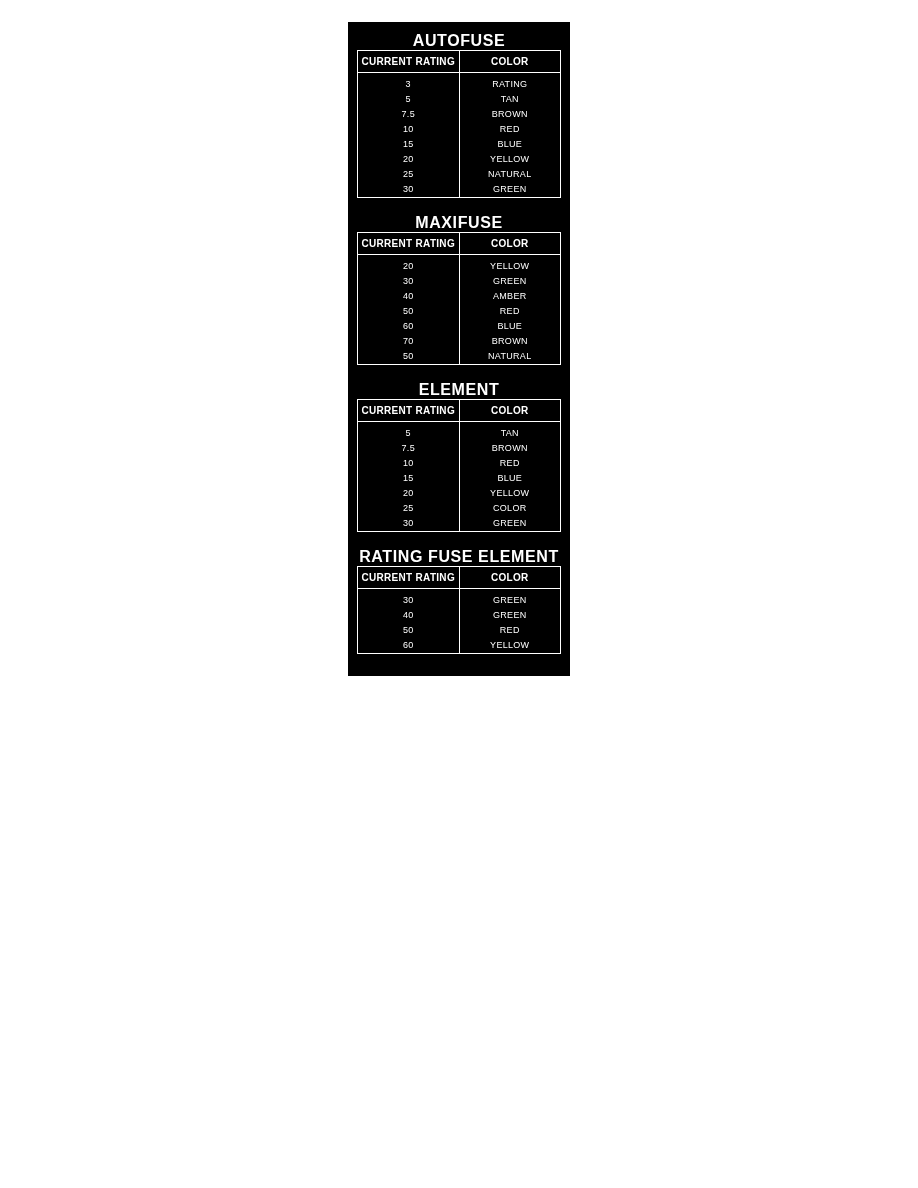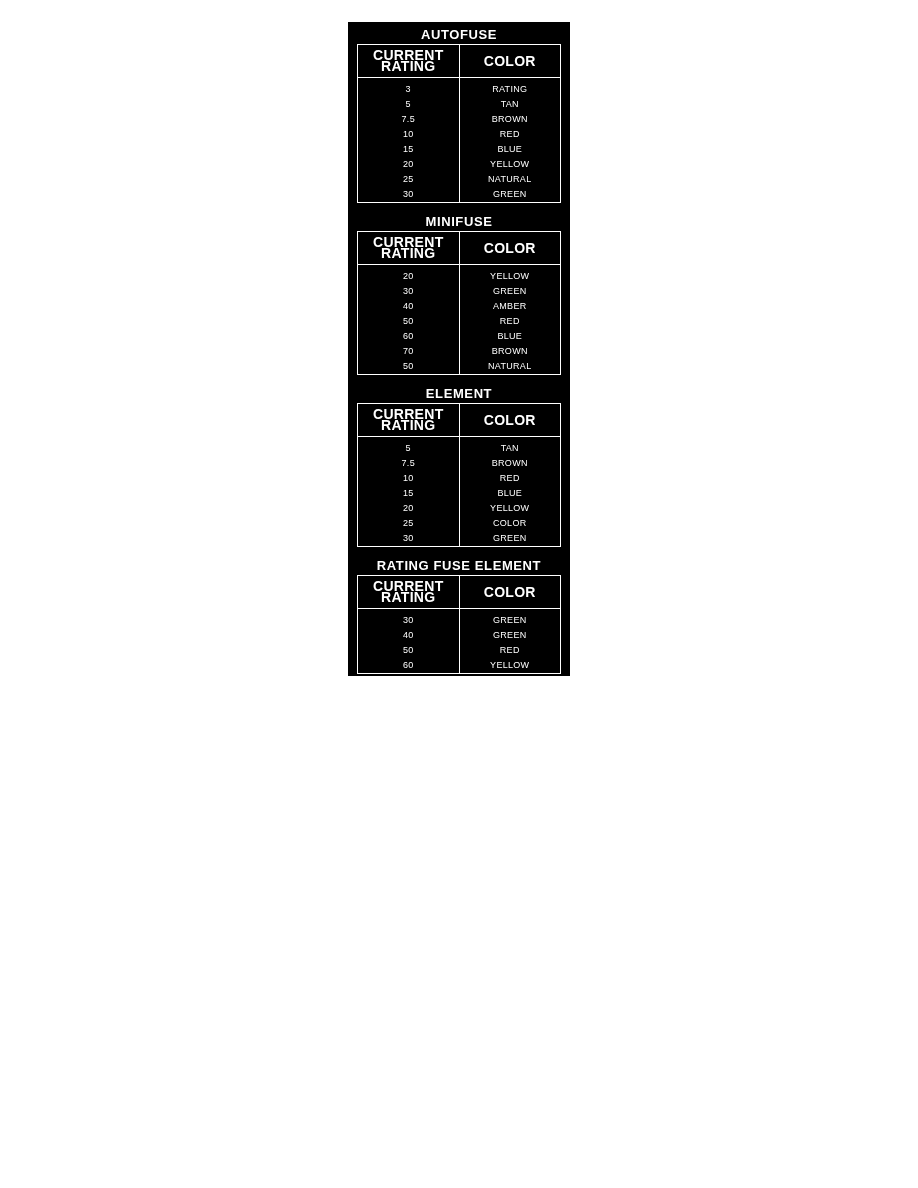--- a/index.html
+++ b/index.html
@@ -25,37 +25,37 @@
     padding: 0;
     color: #ffffff;
   }
   .fuse-section {
     width: 100%;
     box-sizing: border-box;
     padding: 0 8px;
   }
   .section-title {
     text-align: center;
-    font-size: 13px;
+    font-size: 16px;
     font-weight: bold;
     letter-spacing: 0.6px;
     color: #ffffff;
-    padding: 6px 0 3px 0;
+    padding: 12px 0 3px 0;
     line-height: 13px;
   }
   table.fuse-table {
     width: 204px;
     margin: 0 auto;
     border-collapse: collapse;
     border: 1.6px solid #ffffff;
     table-layout: fixed;
   }
   table.fuse-table th {
     border: 1.6px solid #ffffff;
-    font-size: 14px;
+    font-size: 10px;
     font-weight: bold;
     letter-spacing: 0.3px;
     color: #ffffff;
     padding: 5px 0 5px 0;
     text-align: center;
     line-height: 11px;
   }
   table.fuse-table td {
     border-left: 1.6px solid #ffffff;
     border-right: 1.6px solid #ffffff;
@@ -128,21 +128,21 @@
           <td>30</td>
           <td>GREEN</td>
         </tr>
       </tbody>
     </table>
   </div>
 
   <div class="section-gap"></div>
 
   <div class="fuse-section">
-    <div class="section-title">MINIFUSE</div>
+    <div class="section-title">MAXIFUSE</div>
     <table class="fuse-table">
       <colgroup>
           <col class="col-rating">
           <col class="col-color">
         </colgroup>
       <thead>
         <tr>
           <th>CURRENT RATING</th>
           <th>COLOR</th>
         </tr>

